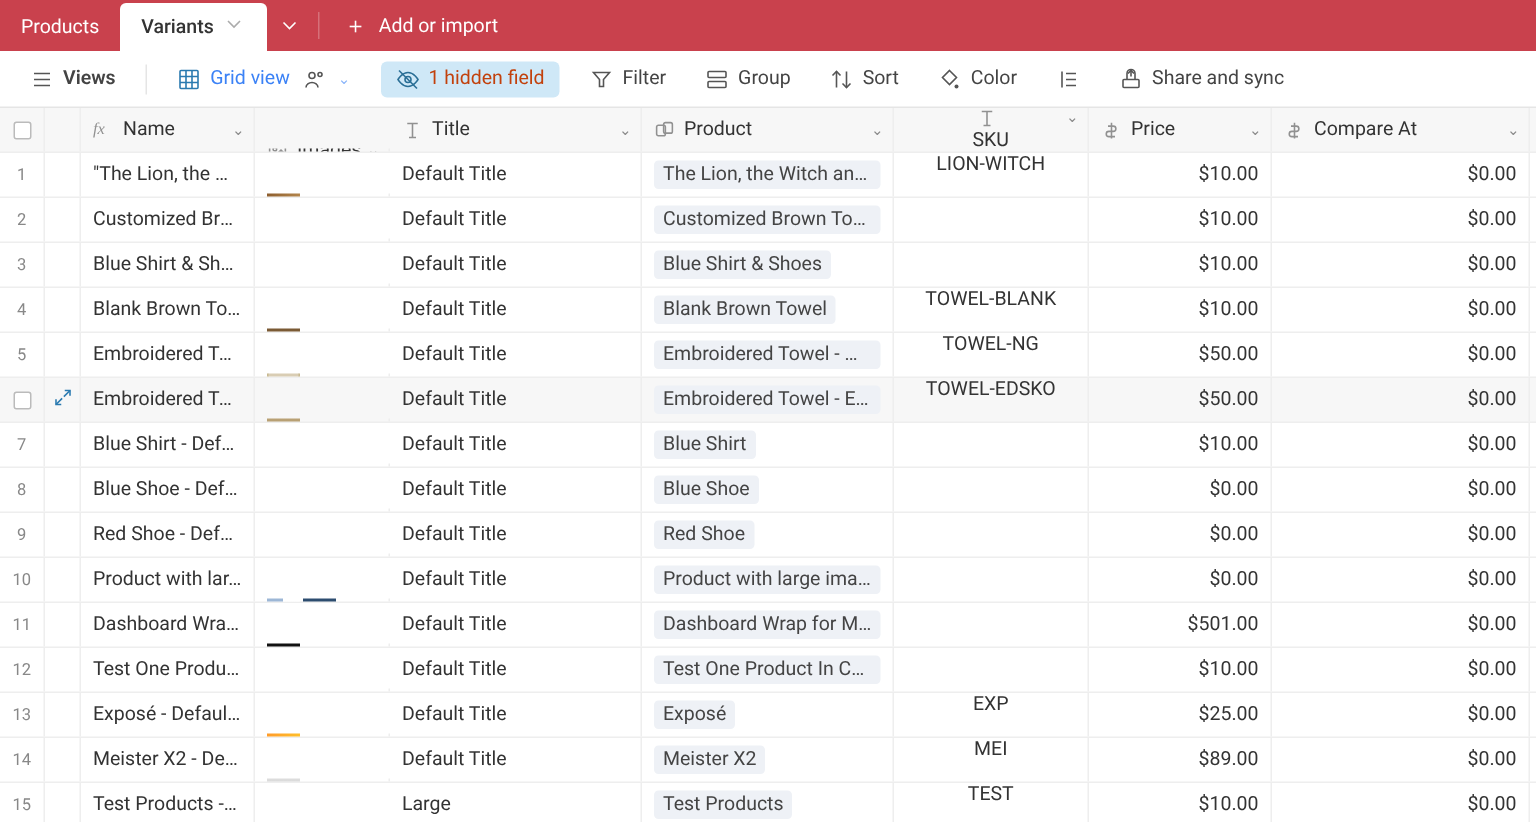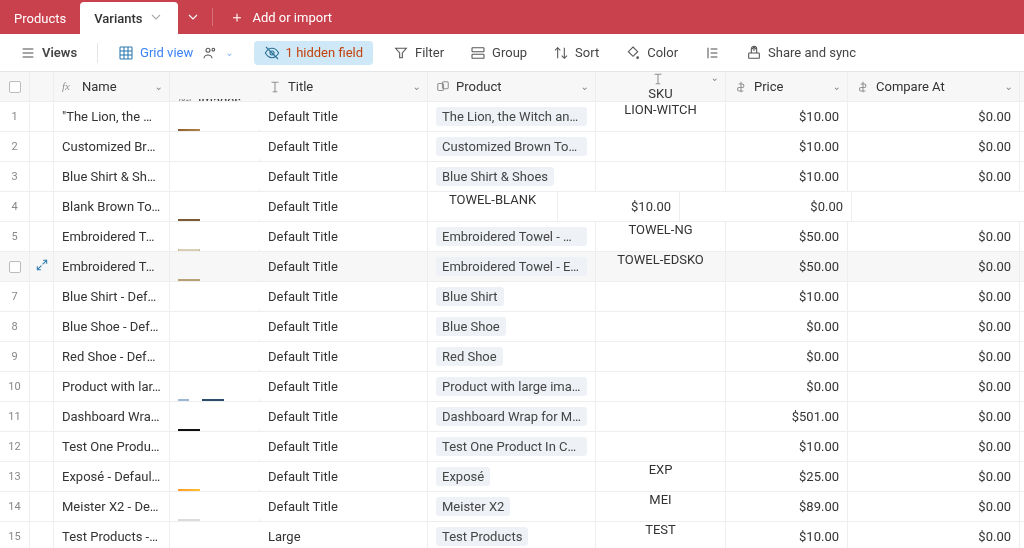--- a/index.html
+++ b/index.html
@@ -325,20 +325,23 @@
           <div class="cell col-expand"></div>
           <div class="cell col-name">
             <span class="ellipsis">Blank Brown To…</span>
           </div>
           <div class="cell col-images">
             <span class="thumb thumb-towel-brown"></span>
           </div>
           <div class="cell col-title">
             <span>Default Title</span>
           </div>
+          <div class="cell col-product link-cell">
+            <span class="link-chip">Blank Brown Towel</span>
+          </div>
           <div class="cell col-sku">
             <span>TOWEL-BLANK</span>
           </div>
           <div class="cell col-price">
             <span>$10.00</span>
           </div>
           <div class="cell col-compare">
             <span>$0.00</span>
           </div>
         </div>

